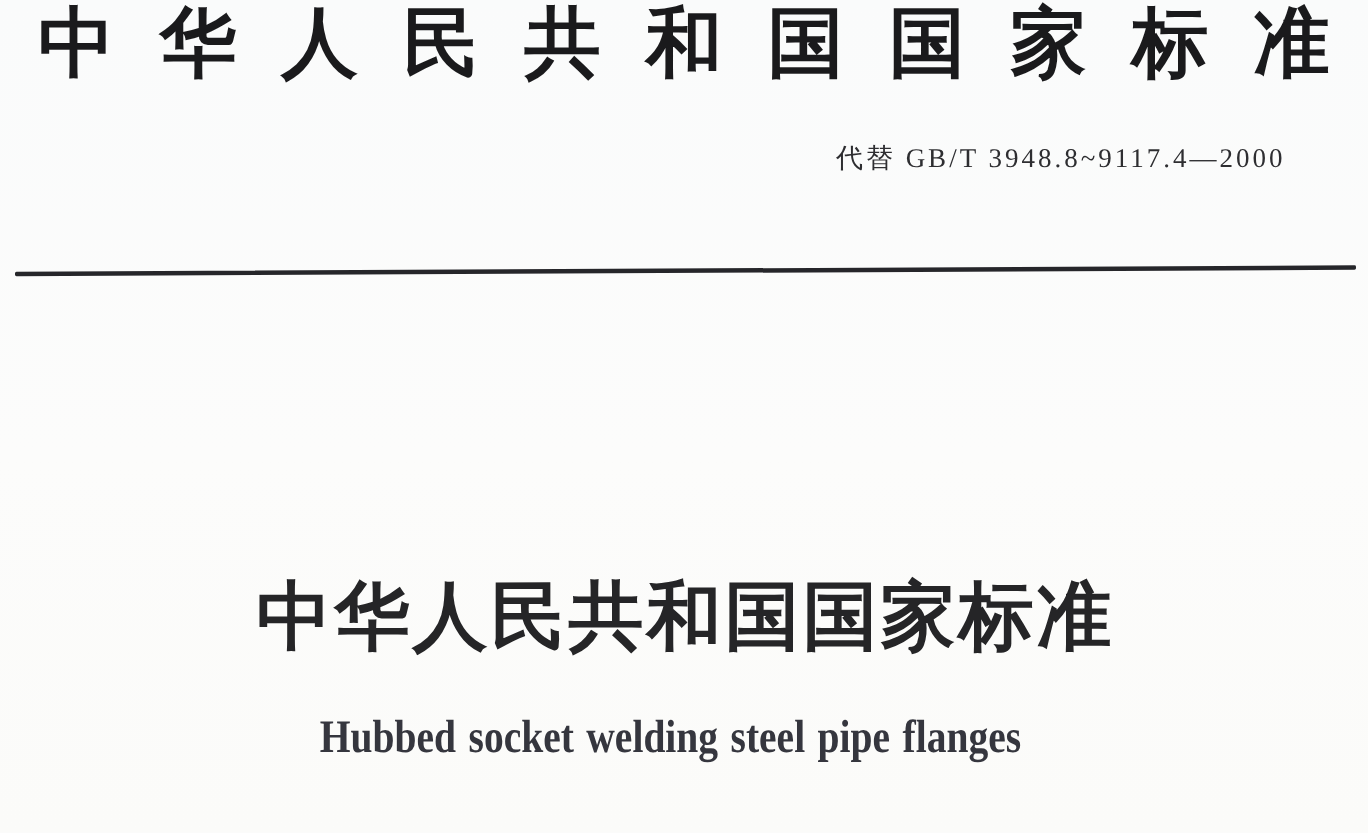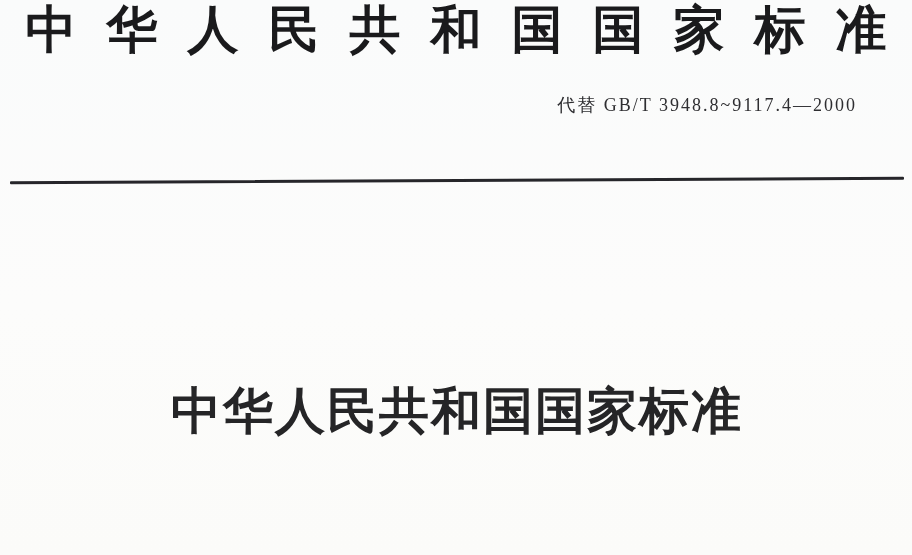--- a/index.html
+++ b/index.html
@@ -100,14 +100,17 @@
   <div class="codes">
     <div class="code-sub">代替 GB/T 3948.8~9117.4—2000</div>
   </div>
 
   <div class="head-rule"></div>
 
   <div class="title-zh">
     <span class="sp">中华人民共和国国家标准</span>
   </div>
 
+  <div class="title-en">
+    <span class="sp">Hubbed socket welding steel pipe flanges</span>
+  </div>
 
 </div>
 
 </body></html>

